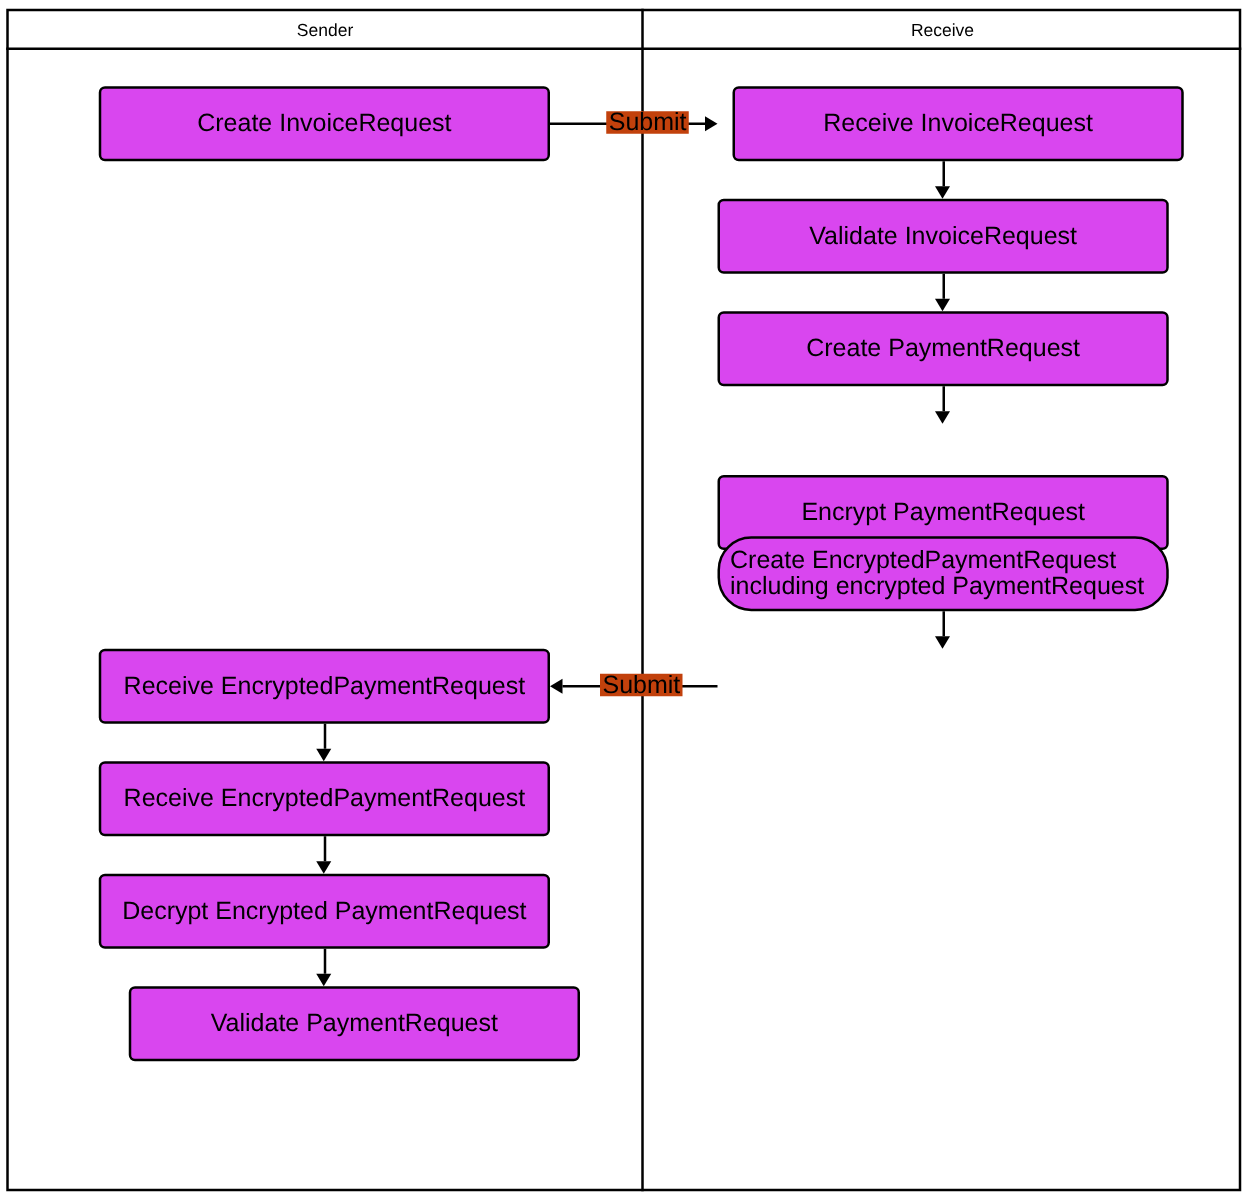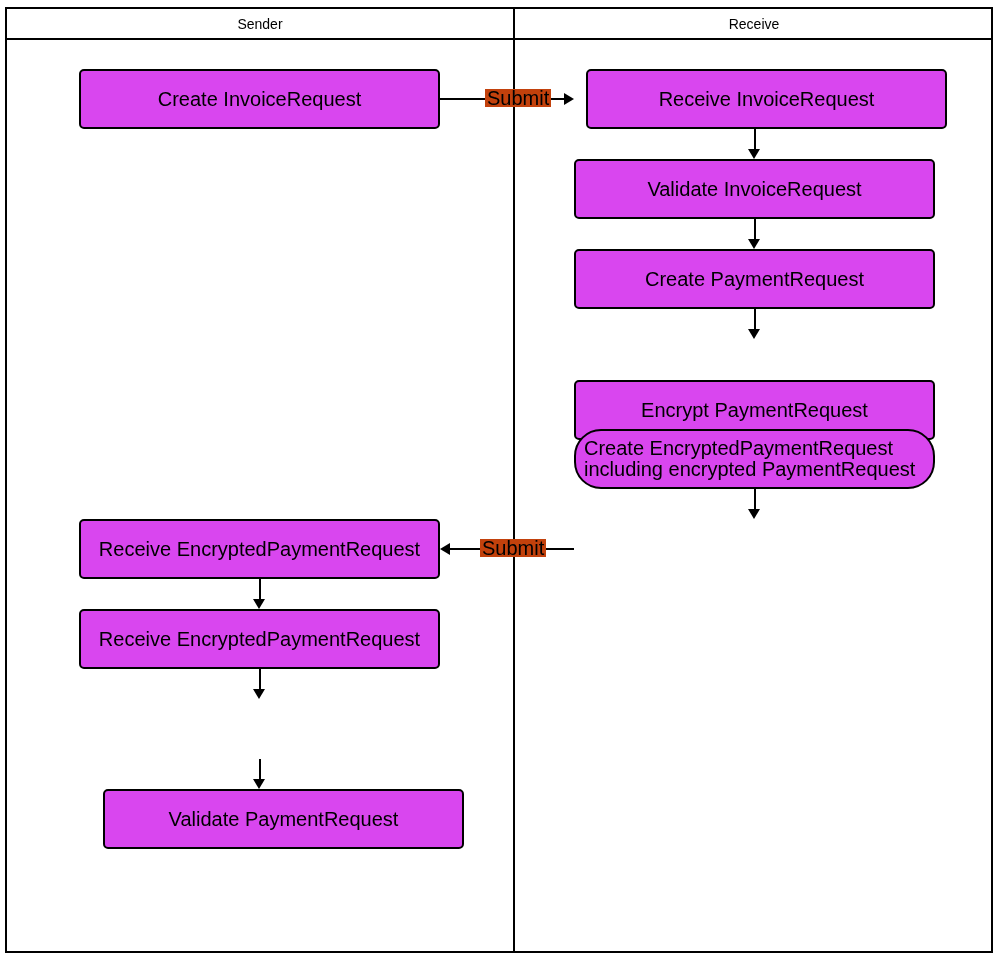--- a/index.html
+++ b/index.html
@@ -136,20 +136,21 @@
 
   <div class="lane-title sender">Sender</div>
   <div class="lane-title receiver">Receive</div>
 
   <div class="node" style="left:79px;  top:69px;  width:361px; height:60px;">Create InvoiceRequest</div>
 
   <div class="node" style="left:79px;  top:519px; width:361px; height:60px;">Receive EncryptedPaymentRequest</div>
 
   <div class="node" style="left:79px;  top:609px; width:361px; height:60px;">Receive EncryptedPaymentRequest</div>
 
+  <div class="node" style="left:79px;  top:699px; width:361px; height:60px;">Decrypt Encrypted PaymentRequest</div>
 
   <div class="node" style="left:79px;  top:789px; width:361px; height:60px;margin-left:24px;">Validate PaymentRequest</div>
 
   <div class="node" style="left:574px; top:69px;  width:361px; height:60px;margin-left:12px;">Receive InvoiceRequest</div>
 
   <div class="node" style="left:574px; top:159px; width:361px; height:60px;">Validate InvoiceRequest</div>
 
   <div class="node" style="left:574px; top:249px; width:361px; height:60px;">Create PaymentRequest</div>
 
   <div class="node" style="left:574px; top:339px; width:361px; height:60px;margin-top:41px;">Encrypt PaymentRequest</div>

